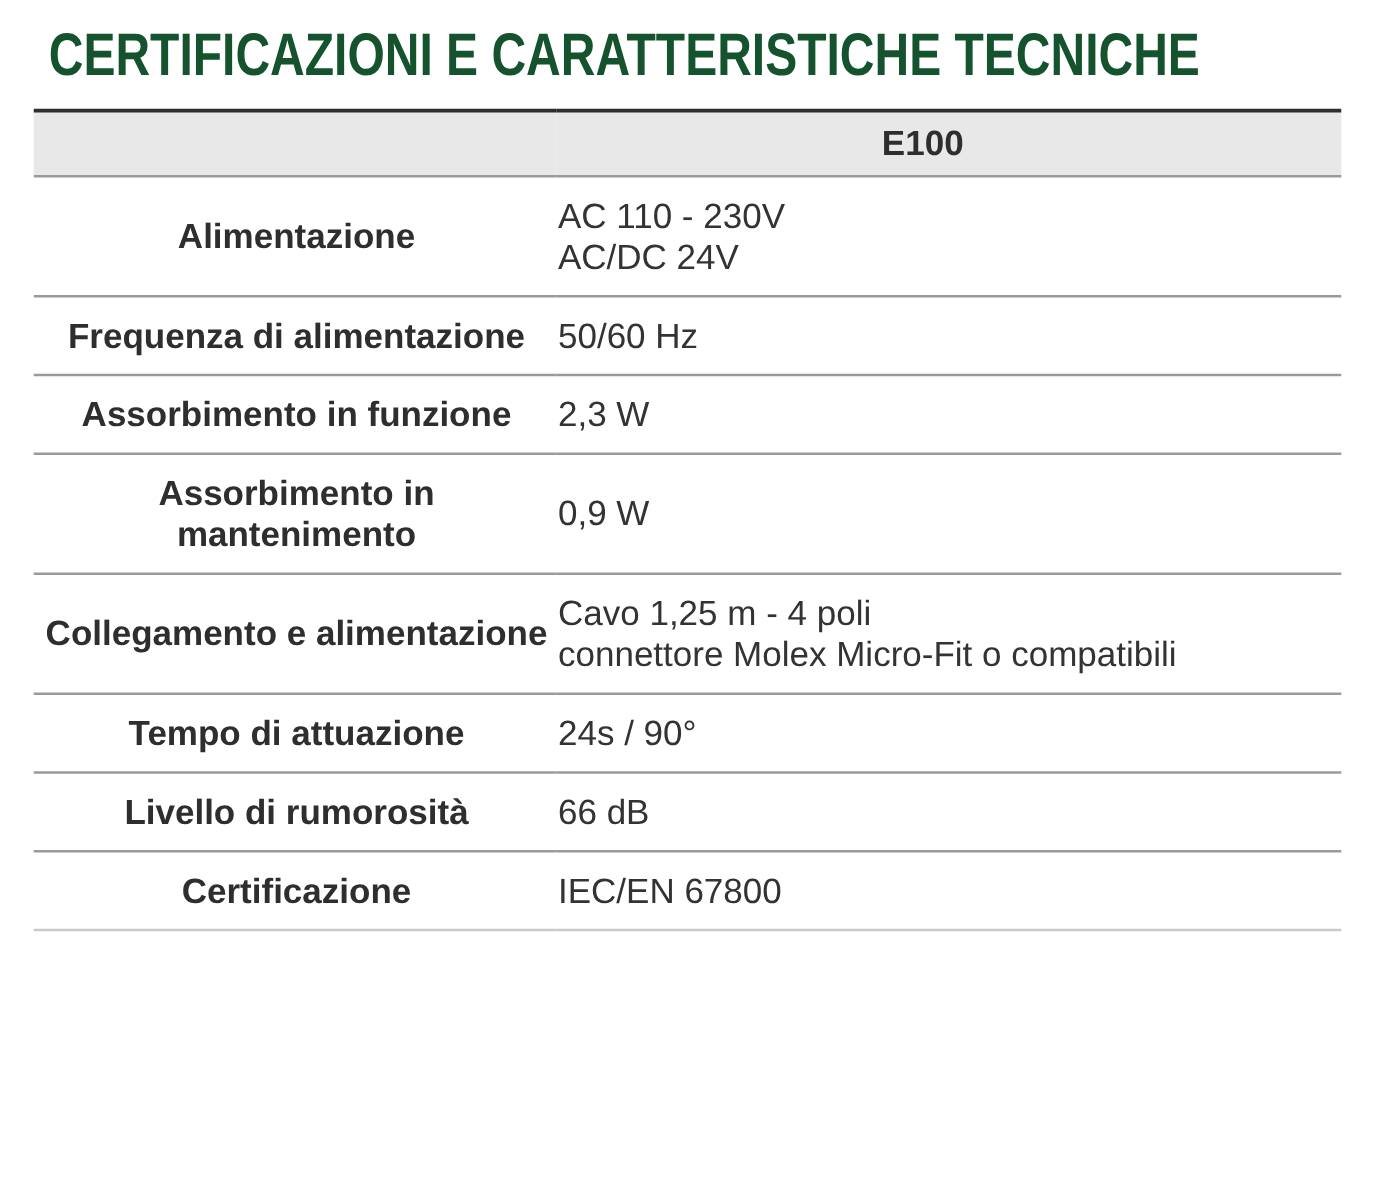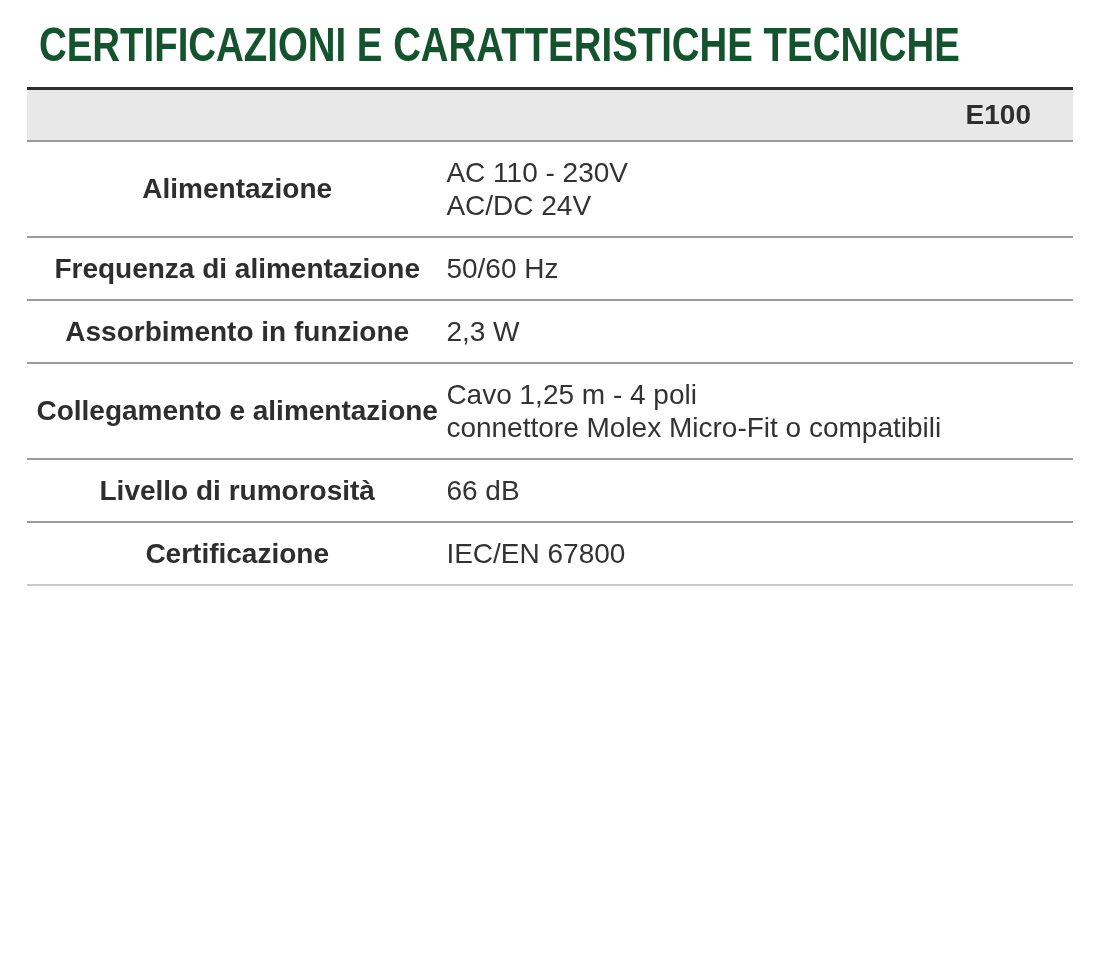--- a/index.html
+++ b/index.html
@@ -49,21 +49,21 @@
     border-top: 3px solid #2e2e2e;
     border-bottom: 2px solid #9a9a9a;
     height: 50px;
     padding: 0;
     font-weight: 700;
     font-size: 28px;
     color: #2e2e2e;
     vertical-align: middle;
   }
   thead th.model-cell {
-    text-align: right;
+    text-align: center;
     padding-right: 42px;
   }
 
   
   tbody td {
     border-bottom: 2px solid #9a9a9a;
     vertical-align: middle;
     padding-top: 14px;
     padding-bottom: 14px;
     line-height: 33px;
@@ -111,23 +111,31 @@
       </tr>
       <tr>
         <td class="spec-label">Frequenza di alimentazione</td>
         <td class="spec-value">50/60 Hz</td>
       </tr>
       <tr>
         <td class="spec-label">Assorbimento in funzione</td>
         <td class="spec-value">2,3 W</td>
       </tr>
       <tr>
+        <td class="spec-label">Assorbimento in mantenimento</td>
+        <td class="spec-value">0,9 W</td>
+      </tr>
+      <tr>
         <td class="spec-label">Collegamento e alimentazione</td>
         <td class="spec-value">Cavo 1,25 m - 4 poli
 connettore Molex Micro-Fit o compatibili</td>
+      </tr>
+      <tr>
+        <td class="spec-label">Tempo di attuazione</td>
+        <td class="spec-value">24s / 90°</td>
       </tr>
       <tr>
         <td class="spec-label">Livello di rumorosità</td>
         <td class="spec-value">66 dB</td>
       </tr>
       <tr>
         <td class="spec-label">Certificazione</td>
         <td class="spec-value">IEC/EN 67800</td>
       </tr>
     </tbody>

